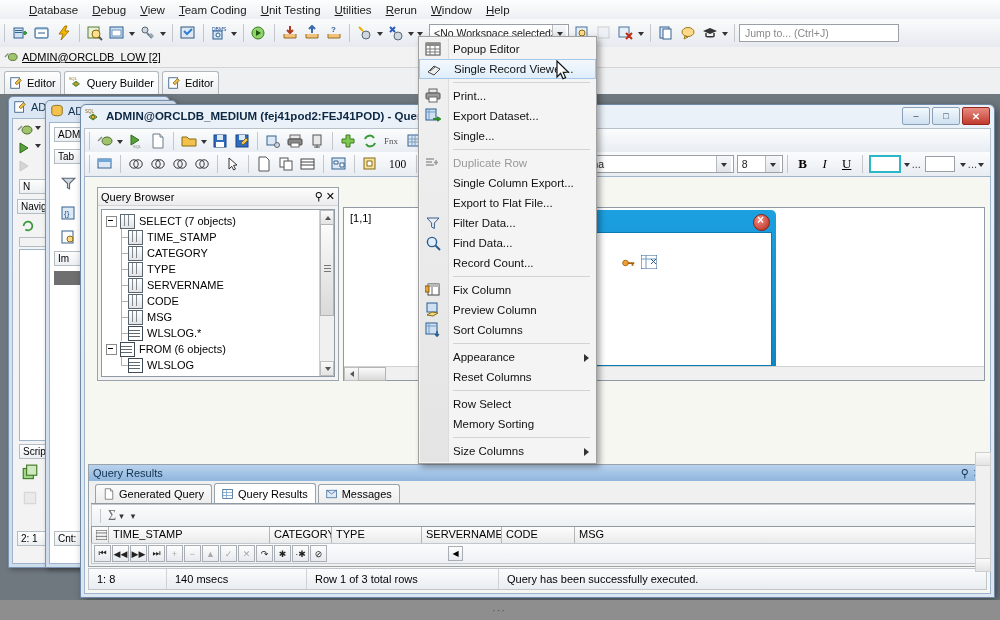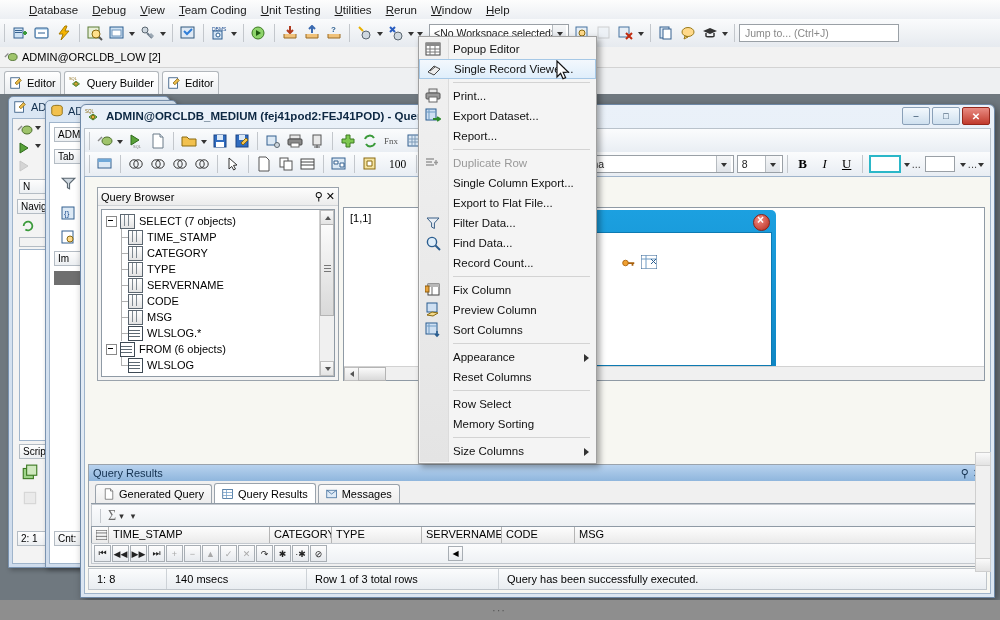--- a/index.html
+++ b/index.html
@@ -30,21 +30,21 @@
   .combo .cbtn{margin-left:auto;width:14px;height:16px;background:linear-gradient(#f6f7f8,#dfe3e8);
     border-left:1px solid #b6bbc0;position:relative;}
   .combo .cbtn:after{content:"";position:absolute;left:4px;top:7px;border-left:3px solid transparent;border-right:3px solid transparent;border-top:4px solid #333;}
   .jumpbox{height:18px;border:1px solid #9aa0a6;background:#fff;display:flex;align-items:center;padding:0 5px;
     font-size:10.5px;color:#888;box-sizing:border-box;}
   
   .ic{display:block;width:16px;height:16px;position:absolute;left:2px;top:2px;}
   
   #connbar{position:absolute;left:0;top:47px;width:1000px;height:20px;background:#f2f2f2;border-bottom:1px solid #d3d3d3;
     display:flex;align-items:center;padding-left:4px;}
-  #connbar .ctext{font-size:11px;margin-left:4px;}
+  #connbar .ctext{font-size:11px;margin-left:4px;text-decoration:underline;}
   
   #tabstrip{position:absolute;left:0;top:68px;width:1000px;height:26px;background:#eef0f2;border-bottom:1px solid #b9bec3;display:flex;align-items:flex-end;padding-left:4px;}
   .dtab{height:22px;margin-right:3px;padding:0 4px;display:flex;align-items:center;gap:4px;
     border:1px solid #b2b7bc;border-bottom:none;border-radius:3px 3px 0 0;
     background:linear-gradient(#ffffff,#e9ecef);font-size:11px;}
   .dtab.sel{background:linear-gradient(#ffffff,#f6f8fa);}
   
   #workspace{position:absolute;left:0;top:94px;width:1000px;height:506px;background:#6f787f;}
   
   #winback{position:absolute;left:8px;top:2px;width:160px;height:470px;
@@ -917,21 +917,21 @@
         </div>
         <div class="cmi">
           <span class="cmic"><svg width="16" height="16" viewBox="0 0 16 16">
               <rect x="1" y="1" width="10" height="11" fill="#cfe0f2" stroke="#2a5d8f"></rect>
               <path d="M1 4h10M4 1v11" stroke="#6f9bc4"></path>
               <path d="M8 11h6M12 9l3 2-3 2" fill="none" stroke="#2e8b2e" stroke-width="2"></path>
             </svg></span>
           <span>Export Dataset...</span>
         </div>
         <div class="cmi">
-          <span>Report...</span>
+          <span>Single...</span>
         </div>
         <div class="cmsep"></div>
         <div class="cmi dis">
           <span class="cmic"><svg width="16" height="16" viewBox="0 0 16 16">
               <path d="M1 4h8M1 7h6M1 10h8" stroke="#999" stroke-width="1.4"></path>
               <path d="M11 5v5M9 7.5h4" stroke="#999" stroke-width="1.4"></path>
             </svg></span>
           <span>Duplicate Row</span>
         </div>
         <div class="cmi">

